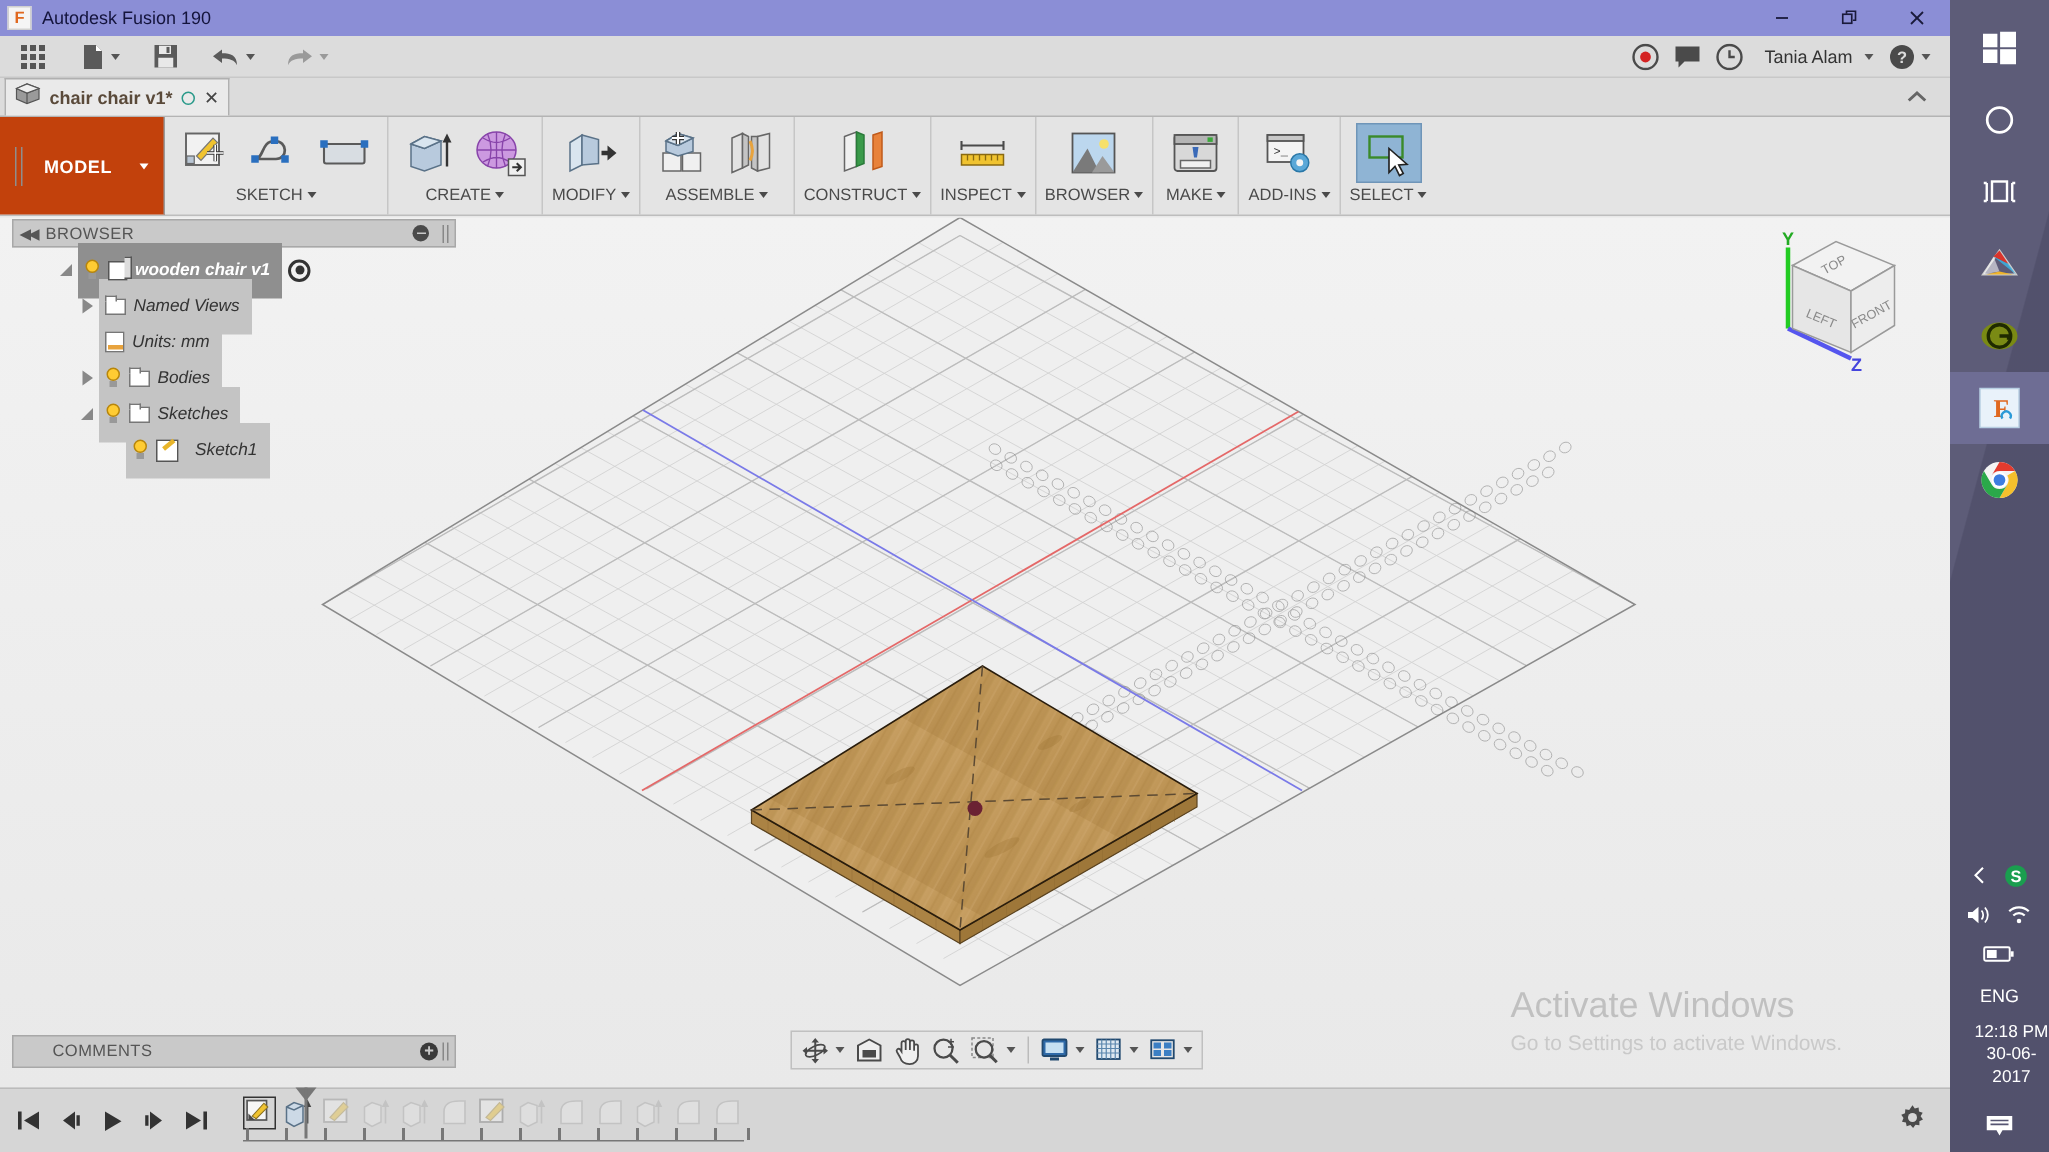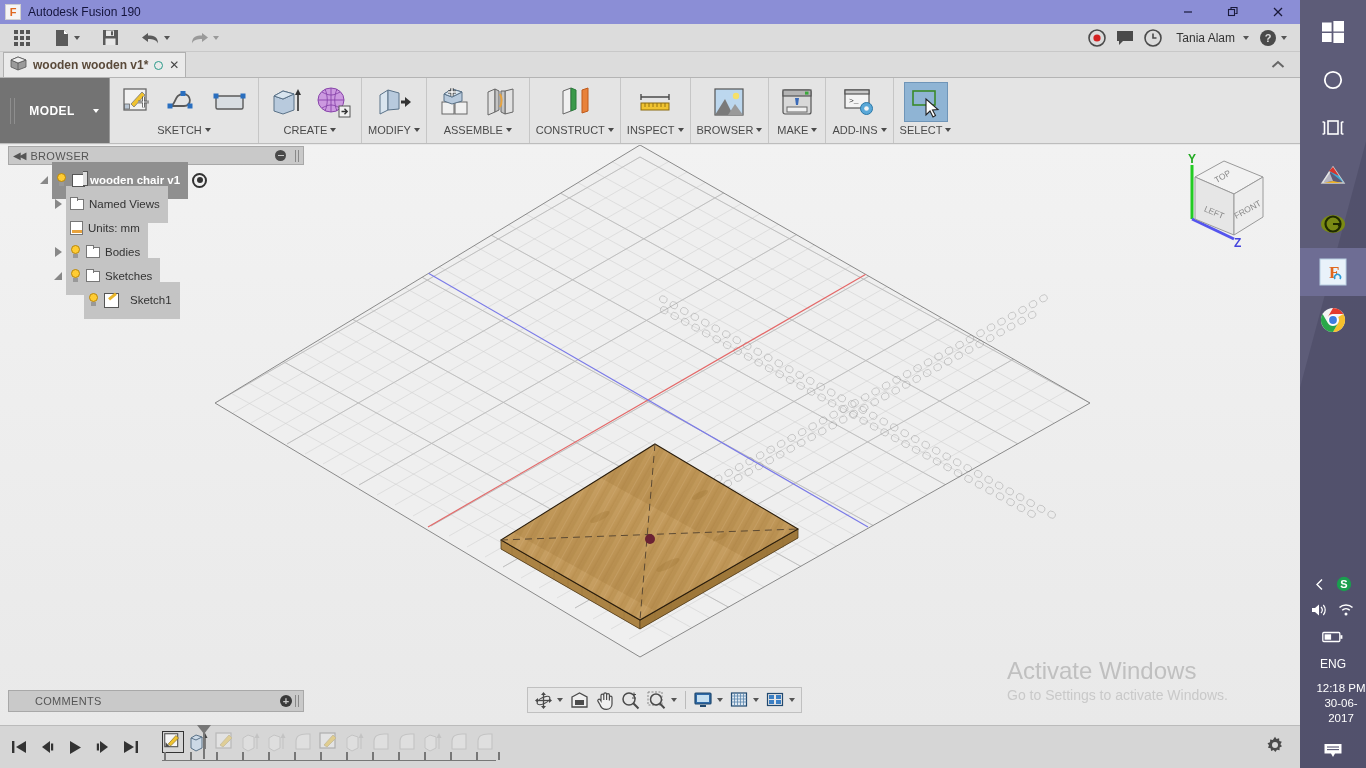--- a/index.html
+++ b/index.html
@@ -62,21 +62,21 @@
     margin-left: auto; width: 44px; height: 25px; display: flex; align-items: center;
     justify-content: center; color: #666; font-size: 11px;
   }
 
   
   #ribbon {
     position: absolute; left: 0; top: 78px; width: 1300px; height: 66px;
     background: #e4e4e4; border-bottom: 1px solid #bdbdbd; display: flex; align-items: stretch;
   }
   #model-btn {
-    width: 110px; background: #737373; display: flex; align-items: center;
+    width: 110px; background: #c2410c; display: flex; align-items: center;
     justify-content: center; gap: 14px; border-right: 1px solid #9a9a9a;
   }
   .grip { display: flex; gap: 3px; }
   .grip i { width: 1px; height: 26px; background: #8e8e8e; display: block; }
   #model-btn .mlabel { font-size: 12px; font-weight: bold; color: #fff; letter-spacing: .4px; }
   #model-btn .caret { border-top-color: #fff; }
 
   .rgroup { display: flex; flex-direction: column; align-items: center; justify-content: flex-start;
             padding: 4px 6px 0 6px; border-right: 1px solid #c6c6c6; }
   .rgroup:last-child { border-right: none; }
@@ -103,21 +103,21 @@
   .trow .twig { width: 16px; display: flex; align-items: center; justify-content: center; }
   .tri-right { width: 0; height: 0; border-top: 5px solid transparent; border-bottom: 5px solid transparent;
                border-left: 7px solid transparent; border-left-color: transparent;
                position: relative; }
   .tri-right::before {
     content: ""; position: absolute; left: -7px; top: -5px;
     width: 0; height: 0; border-top: 5px solid transparent; border-bottom: 5px solid transparent;
     border-left: 7px solid #888;
   }
   .tri-open { width: 0; height: 0; border-left: 8px solid transparent; border-bottom: 8px solid #888; }
-  .tpill { display: flex; align-items: center; gap: 5px; background: #c4c4c4; padding: 2px 8px 2px 4px; height: 37px; }
+  .tpill { display: flex; align-items: center; gap: 5px; background: #c4c4c4; padding: 2px 8px 2px 4px; height: 37px; font-style: italic; }
   .tpill.root { background: #8f8f8f; }
   .tpill.root .tlabel { color: #fff; font-weight: bold; }
   .tlabel { font-size: 11.5px; color: #333; white-space: nowrap; }
   .bulb { width: 11px; height: 14px; position: relative; }
   .bulb .b { position: absolute; top: 0; left: 1px; width: 9px; height: 9px; border-radius: 50%; background: #fc3; border: 1px solid #b8860b; }
   .bulb.blue .b { background: #aac8ef; border-color: #7799cc; }
   .bulb .s { position: absolute; bottom: 1px; left: 3px; width: 5px; height: 4px; background: #999; }
   .folder { width: 14px; height: 11px; background: #fff; border: 1px solid #777; position: relative; }
   .folder::before { content:""; position:absolute; left:-1px; top:-3px; width:6px; height:3px; background:#fff; border:1px solid #777; border-bottom:none; }
   .cube-ic { width: 13px; height: 13px; background: #fff; border: 1px solid #555; position: relative; }
@@ -306,21 +306,21 @@
   <div id="tabbar">
     <div class="doctab">
       <span>
         <svg width="17" height="15" viewBox="0 0 17 15">
           <path d="M1 4 L8 1 L16 4 L16 11 L8 14 L1 11 Z" fill="#9a9a9a" stroke="#555" stroke-width=".8"></path>
           <path d="M1 4 L8 7 L16 4" fill="none" stroke="#555" stroke-width=".8"></path>
           <path d="M8 7 L8 14" fill="none" stroke="#555" stroke-width=".8"></path>
           <path d="M1 4 L8 1 L16 4 L8 7 Z" fill="#efefef" stroke="#555" stroke-width=".8"></path>
         </svg>
       </span>
-      <span class="tabname">wooden wooden v1*</span>
+      <span class="tabname">chair chair v1*</span>
       <span class="tab-dot"></span>
       <span class="tab-x">✕</span>
     </div>
     <div class="tab-collapse">
       <svg width="14" height="9" viewBox="0 0 14 9">
           <path d="M1.5 7 L7 2 L12.5 7" fill="none" stroke="#666" stroke-width="2"></path>
         </svg>
     </div>
   </div>
 

